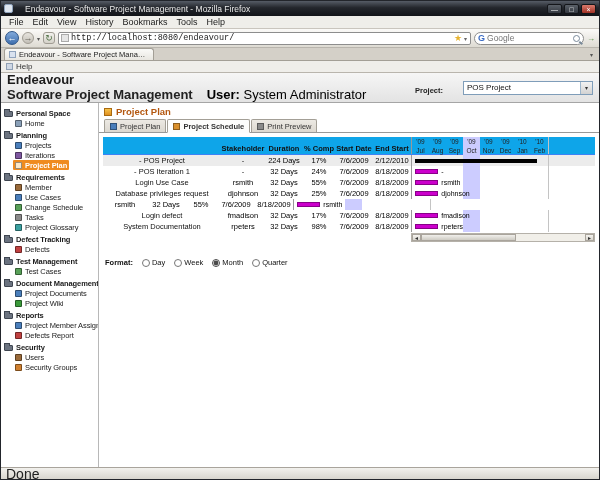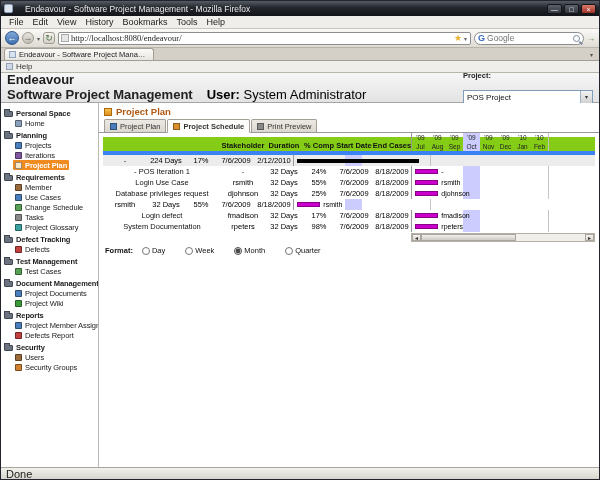--- a/index.html
+++ b/index.html
@@ -28,21 +28,21 @@
   .navbtn { display:inline-flex; align-items:center; justify-content:center;
     width:14px; height:14px; border-radius:50%; font-size:9px; color:#fff;
     background:linear-gradient(#82aadb,#3f6fae); border:1px solid #2d5档; border:1px solid #2d5488; }
   .navbtn.fwd { width:12px; height:12px; background:linear-gradient(#e7e4de,#c4c0b8); color:#6a675f; border-color:#a09c93; }
   .navbtn.reload { width:12px; height:12px; border-radius:3px; background:linear-gradient(#f2f1ed,#d5d2ca); color:#4d6f43; border-color:#a09c93; }
   .navchev { font-size:6px; color:#555; }
   .urlbar { flex:1; height:13px; display:flex; align-items:center; gap:2px; padding:0 2px;
     background:#fff; border:1px solid #8d8d8d; border-radius:2px; }
   .url-favicon { width:8px; height:8px; background:#e6e6e6; border:1px solid #aaa; flex:0 0 auto; }
   .url-input { flex:1; border:none; outline:none; font-size:8.5px; color:#222; padding:0;
-    font-family:Liberation Serif, serif; background:transparent; }
+    font-family:Liberation Mono, monospace; background:transparent; }
   .star { color:#e8b430; font-size:9px; line-height:9px; }
   .url-chev { font-size:6px; color:#666; padding-right:1px; }
   .searchbar { width:110px; height:13px; display:flex; align-items:center; gap:2px; padding:0 3px;
     background:#fff; border:1px solid #8d8d8d; border-radius:7px; }
   .g-logo { color:#3b6cc5; font-weight:bold; font-size:9px; line-height:9px; }
   .search-input { flex:1; border:none; outline:none; font-size:8.5px; color:#888; padding:0; width:50px;
     font-family:"Liberation Sans", sans-serif; background:transparent; }
   .mag { width:7px; height:7px; border:1.5px solid #7a8a9a; border-radius:50%; position:relative; flex:0 0 auto; }
   .mag::after { content:""; position:absolute; width:4px; height:1.5px; background:#7a8a9a;
     transform:rotate(40deg); left:5px; top:6px; }
@@ -62,21 +62,21 @@
   .bm-item { display:inline-flex; align-items:center; gap:3px; }
   .bm-icon { width:7px; height:7px; background:#cfd8e4; border:1px solid #90a0b5; }
 
   
   .appheader { height:30px; flex:0 0 30px; display:flex; justify-content:space-between; align-items:center;
     padding:0 6px; background:linear-gradient(#f6f6f6,#e3e3e3); border-bottom:1px solid #a5a5a5; }
   .app-title { font-size:13px; font-weight:bold; color:#1c1c1c; line-height:14px; }
   .app-sub { display:flex; gap:14px; align-items:baseline; font-size:13px; }
   .app-subtitle { font-weight:bold; color:#222; }
   .user-label { font-weight:bold; }
-  .app-right { display:flex; align-items:flex-start; gap:10px;flex-direction:column; }
+  .app-right { display:flex; align-items:flex-end; gap:20px; }
   .proj-label { font-size:7.5px; font-weight:bold; color:#222; }
   .proj-select { width:130px; height:14px; display:flex; align-items:center; justify-content:space-between;
     background:#fff; border:1px solid #7f9db9; font-size:8px; padding-left:3px; color:#111; }
   .sel-arrow { width:12px; height:12px; background:linear-gradient(#f2f2f2,#d2d2d2); border-left:1px solid #9db6cc;
     font-size:6px; text-align:center; line-height:12px; color:#333; }
 
   
   .content { flex:1; display:flex; min-height:0; background:#fff; }
   .sidebar { width:98px; flex:0 0 98px; border-right:1px solid #b8b8b8; background:#fff;
     padding:3px 0 0 3px; overflow:hidden; font-size:7.5px; letter-spacing:-0.1px; }
@@ -99,21 +99,21 @@
   .plan-tabs { height:15px; display:flex; align-items:flex-end; gap:1px; padding-left:5px;
     border-bottom:1px solid #999; }
   .ptab { display:flex; align-items:center; gap:3px; height:13px; padding:0 5px;
     background:linear-gradient(#ece9e3,#dcd8d0); border:1px solid #a39f96; border-bottom:none;
     border-radius:2px 2px 0 0; font-size:7.5px; color:#333; }
   .ptab.active { background:#fdfdfc; height:14px; margin-bottom:-1px; border-bottom:1px solid #fdfdfc; font-weight:bold; }
   .ptab-icon { width:7px; height:7px; border:1px solid rgba(0,0,0,0.35); }
 
   
   .gantt { margin:4px 4px 0 4px; }
-  .ghdr { display:flex; height:18px; border-bottom:4px solid #3b82f6; background:#84cc16;align-items:flex-end; }
+  .ghdr { display:flex; height:18px; border-bottom:1px solid #3b82f6; background:#0ea5e9; }
   .gcell { flex:0 0 auto; font-size:7.5px; text-align:center; overflow:hidden; white-space:nowrap; }
   .col-name { width:118px; } .col-st { width:44px; } .col-du { width:38px; }
   .col-pc { width:32px; } .col-sd { width:38px; } .col-ed { width:38px; }
   .ghead { display:flex; align-items:flex-end; justify-content:center; font-weight:bold; padding-bottom:1px; color:#111; }
   .tl-head { flex:1; border-left:1px solid #999; position:relative;
     background:linear-gradient(#c4c4c4,#c4c4c4) 136px 0/1px 100% no-repeat; }
   .tl-row { display:flex; height:9px; }
   .tl-cell-h { width:17px; flex:0 0 17px; text-align:center; font-size:6.5px; line-height:9px; color:#222; }
   .grow { display:flex; height:11px; line-height:11px; background:#fff; }
   .grow.shaded { background:#ececec; }
@@ -128,27 +128,27 @@
 
   .scroll-row { display:flex; margin-top:1px; }
   .scroll-spacer { width:308px; flex:0 0 308px; }
   .hscroll { flex:1; height:9px; display:flex; align-items:stretch; background:#f1efe9; border:1px solid #b5b1a9; }
   .sarrow { width:9px; flex:0 0 9px; background:linear-gradient(#f5f4f0,#d8d5cd); border:1px solid #a9a49c;
     font-size:5px; line-height:7px; text-align:center; color:#333; }
   .strack { flex:1; position:relative; }
   .sthumb { position:absolute; left:0; top:0; bottom:0; width:58%;
     background:linear-gradient(#f0efeb,#cfccc4); border:1px solid #a9a49c; }
 
-  .format-row { display:flex; align-items:center; gap:9px; margin-top:4px; padding-left:2px; font-size:7.5px; color:#111; }
+  .format-row { display:flex; align-items:center; gap:9px; margin-top:16px; padding-left:2px; font-size:7.5px; color:#111; }
   .fmt-label { font-weight:bold; }
   .fmt-opt { display:flex; align-items:center; gap:2px; }
   .fmt-opt input { width:8px; height:8px; margin:0; accent-color:#4a4a4a; }
 
   .statusbar { height:12px; flex:0 0 12px; display:flex; align-items:center; padding:0 5px;
-    background:linear-gradient(#f2f1ed,#d8d5ce); border-top:1px solid #a9a49c; font-size:11px; color:#222; }
+    background:linear-gradient(#f2f1ed,#d8d5ce); border-top:1px solid #a9a49c; font-size:14px; color:#222; }
 </style>
 </head>
 <body>
 
 <div class="window">
 
   <div class="titlebar">
     <span class="favicon"></span>
     <span class="win-title">Endeavour - Software Project Management - Mozilla Firefox</span>
     <span class="winbtns">
@@ -347,21 +347,21 @@
           </div>
         </div>
 
       <div class="gantt">
         <div class="ghdr">
             <div class="gcell col-name ghead"></div>
             <div class="gcell col-st ghead">Stakeholder</div>
             <div class="gcell col-du ghead">Duration</div>
             <div class="gcell col-pc ghead">% Comp</div>
             <div class="gcell col-sd ghead">Start Date</div>
-            <div class="gcell col-ed ghead">End Cases</div>
+            <div class="gcell col-ed ghead">End Start</div>
             <div class="tl-head">
               <div class="tl-row">
                 <span class="tl-cell-h">'09</span>
                 <span class="tl-cell-h">'09</span>
                 <span class="tl-cell-h">'09</span>
                 <span class="tl-cell-h" style="background: rgb(204, 204, 255);">'09</span>
                 <span class="tl-cell-h">'09</span>
                 <span class="tl-cell-h">'09</span>
                 <span class="tl-cell-h">'10</span>
                 <span class="tl-cell-h">'10</span>
@@ -373,20 +373,21 @@
                 <span class="tl-cell-h" style="background: rgb(204, 204, 255);">Oct</span>
                 <span class="tl-cell-h">Nov</span>
                 <span class="tl-cell-h">Dec</span>
                 <span class="tl-cell-h">Jan</span>
                 <span class="tl-cell-h">Feb</span>
               </div>
             </div>
           </div>
         <div class="grows">
             <div class="grow shaded">
+              <div class="gcell col-name gname">- POS Project</div>
               <div class="gcell col-st">-</div>
               <div class="gcell col-du">224 Days</div>
               <div class="gcell col-pc">17%</div>
               <div class="gcell col-sd">7/6/2009</div>
               <div class="gcell col-ed">2/12/2010</div>
               <div class="tl-cell">
                 <span class="hl-col" style="left: 51px; width: 17px; background: rgb(204, 204, 255);"></span>
                 <span class="bar summary" style="left: 2.7px; width: 122.3px; background: rgb(0, 0, 0);"></span>
               </div>
             </div>
@@ -473,21 +474,21 @@
           <div class="hscroll">
             <span class="sarrow">◄</span>
             <span class="strack">
               <span class="sthumb"></span>
             </span>
             <span class="sarrow">►</span>
           </div>
         </div>
         <div class="format-row">
           <span class="fmt-label">Format:</span>
-          <span class="format-options" style="display:flex;gap:20px;">
+          <span class="format-options" style="display:flex;gap:9px;">
               <label class="fmt-opt">
                 <input type="radio" name="fmt" style="">
                 <span class="fmt-text">Day</span>
               </label>
               <label class="fmt-opt">
                 <input type="radio" name="fmt" style="">
                 <span class="fmt-text">Week</span>
               </label>
               <label class="fmt-opt">
                 <input type="radio" name="fmt" checked="" style="">

